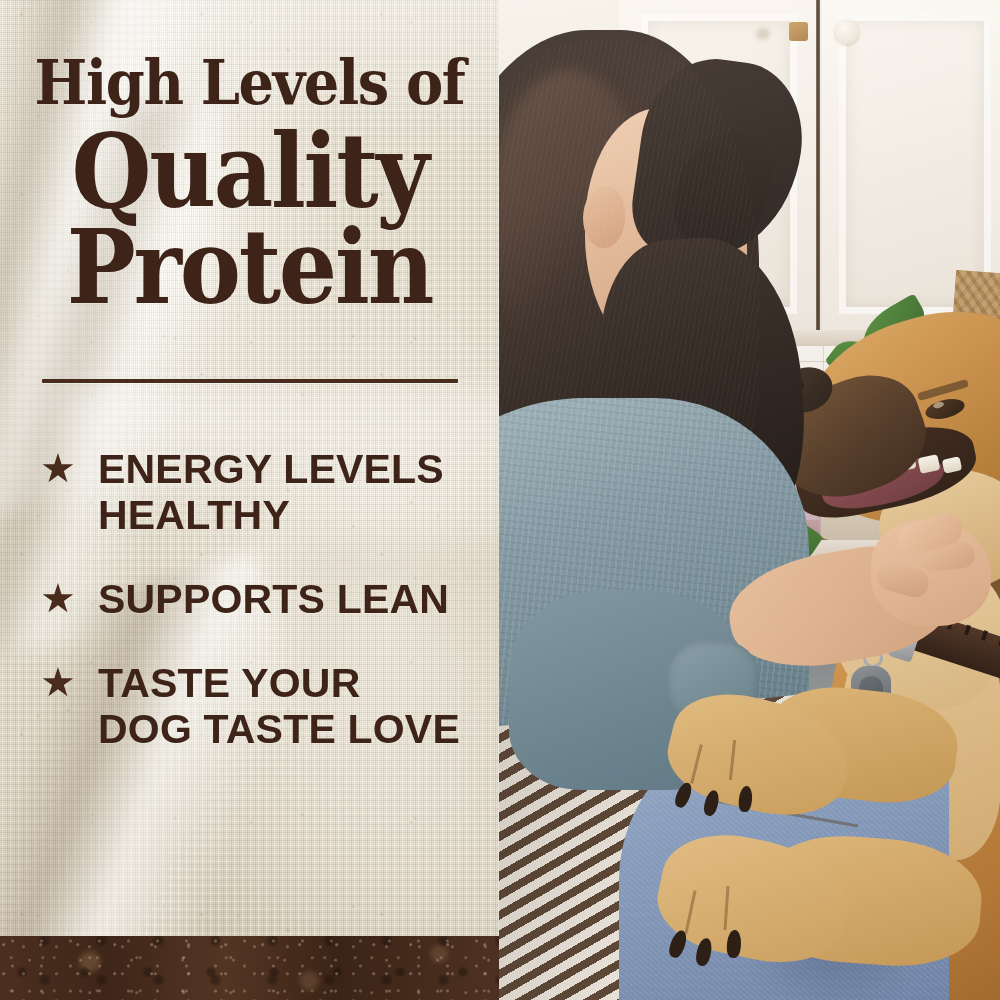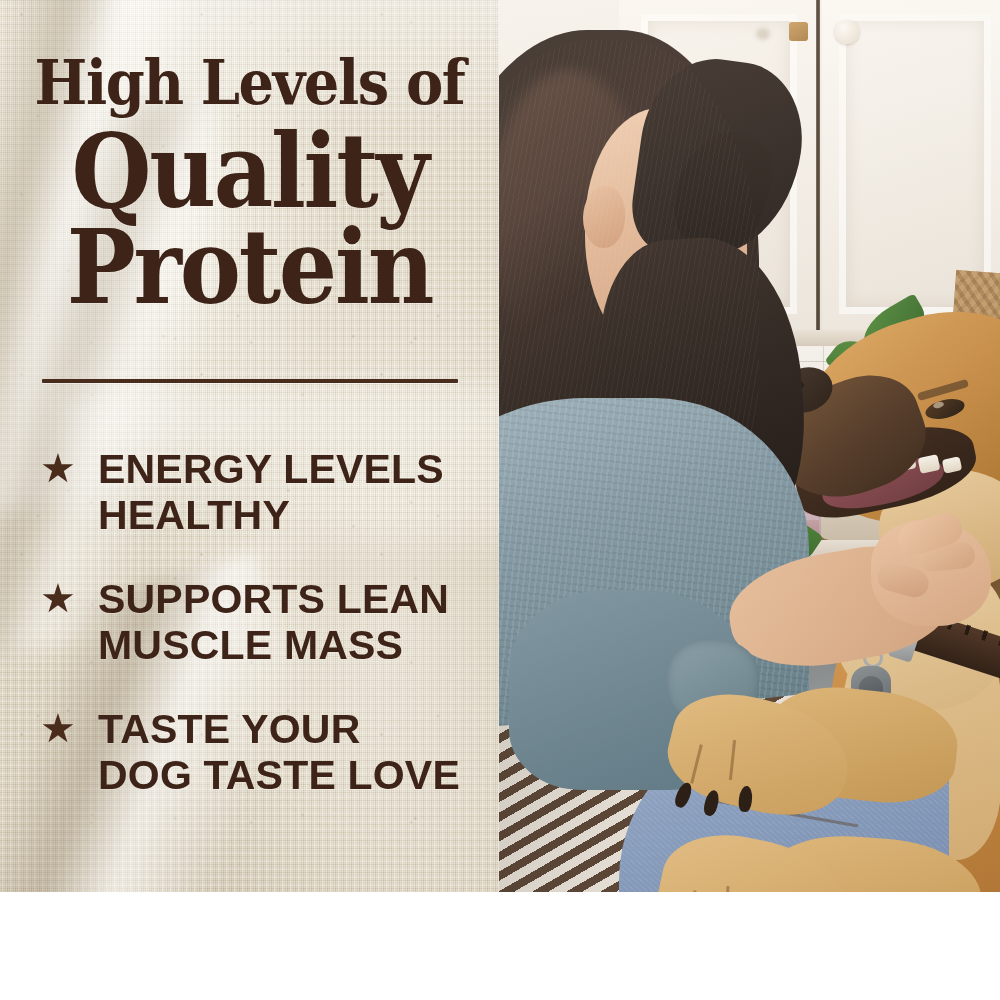--- a/index.html
+++ b/index.html
@@ -1,19 +1,19 @@
 <!DOCTYPE html>
 <html><head>
 <meta charset="utf-8">
 <style>
   * { margin:0; padding:0; box-sizing:border-box; }
   html,body { width:1000px; height:1000px; overflow:hidden; background:#fff; }
   body { font-family:"Liberation Sans", sans-serif; }
 
-  .canvas { position:relative; width:1000px; height:892px; overflow:hidden;text-decoration:underline; }
+  .canvas { position:relative; width:1000px; height:1000px; overflow:hidden;text-decoration:underline; }
 
   
   .left-panel{
     position:absolute; left:0; top:0; width:499px; height:1000px;
     overflow:hidden; background:#e5ddcd;
   }
   .burlap-base{
     position:absolute; inset:0;
     background:
       radial-gradient(ellipse 70% 55% at 26% 20%, rgba(255,253,246,.95) 0%, rgba(255,253,246,0) 62%),
@@ -578,21 +578,20 @@
           <div class="bullet-text">
             <div>ENERGY LEVELS</div>
             <div>HEALTHY</div>
           </div>
         </div>
 
         <div class="bullet">
           <div class="star">★</div>
           <div class="bullet-text">
             <div>SUPPORTS LEAN</div>
-            <div>MUSCLE MASS</div>
           </div>
         </div>
 
         <div class="bullet">
           <div class="star">★</div>
           <div class="bullet-text">
             <div>TASTE YOUR</div>
             <div>DOG TASTE LOVE</div>
           </div>
         </div>

